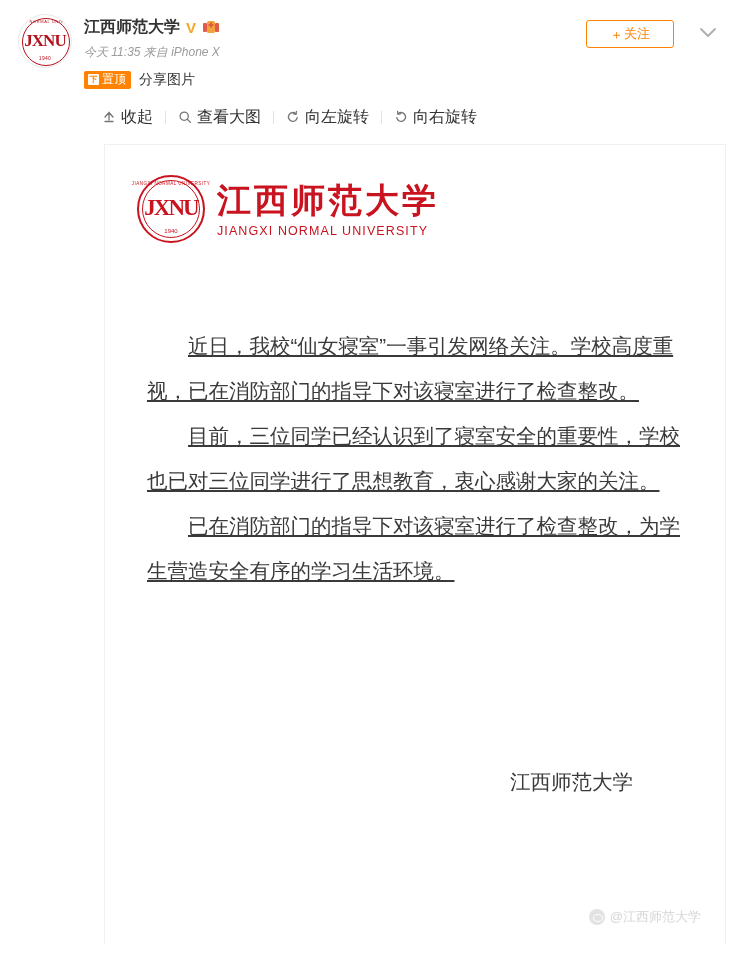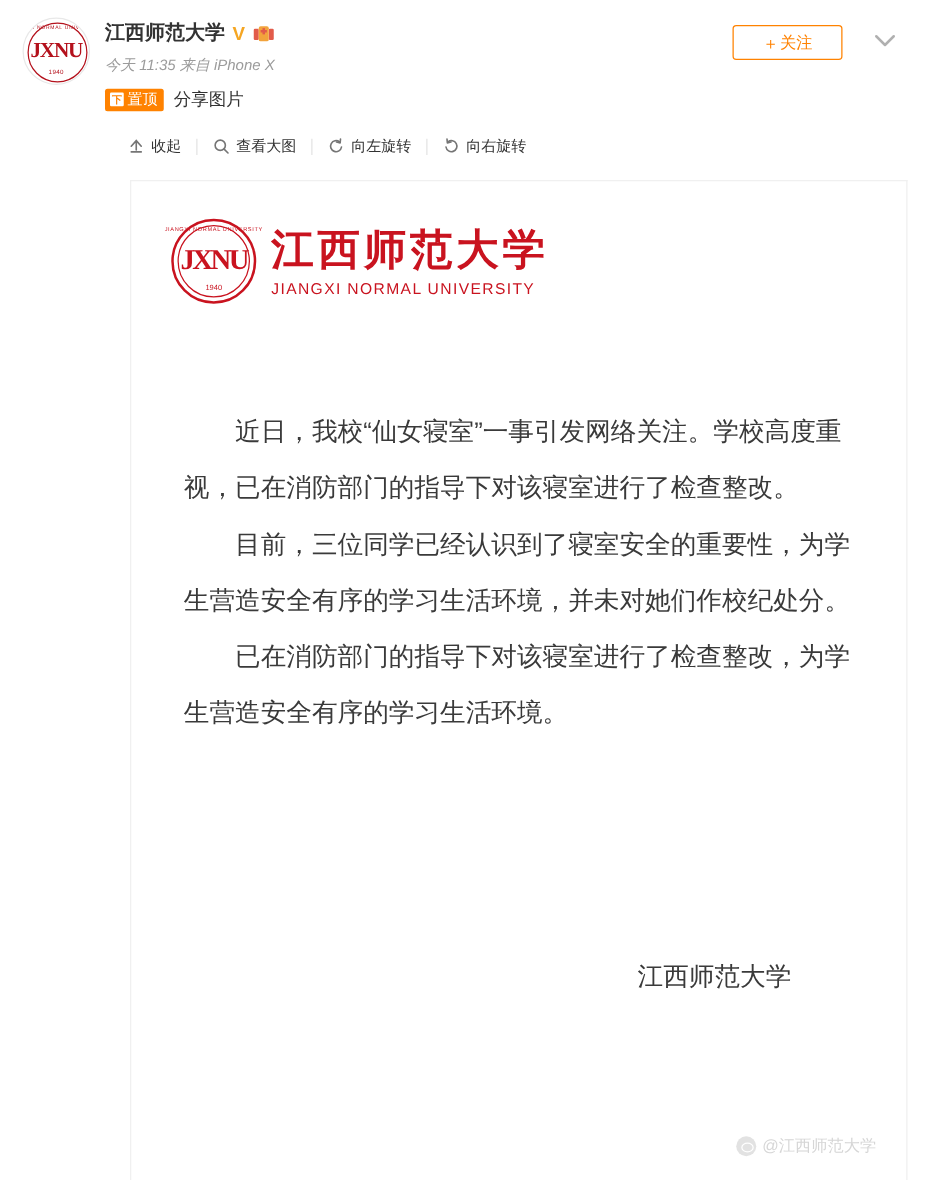--- a/index.html
+++ b/index.html
@@ -167,21 +167,21 @@
   }
   .caret svg { display: block; margin: 4px auto; }
 
   
   .toolbar {
     margin-top: 14px;
     margin-left: 84px;
     display: flex;
     align-items: center;
     height: 26px;
-    font-size: 12px;
+    font-size: 16px;
     color: #333;
   }
   .tb-item {
     display: flex;
     align-items: center;
     gap: 5px;
     cursor: pointer;
     padding: 0 12px;
     white-space: nowrap;
   }
@@ -276,20 +276,21 @@
   }
   .doc-body {
     position: absolute;
     left: 42px;
     right: 30px;
     top: 178px;
     font-family: "Liberation Sans", sans-serif;
     font-size: 20.5px;
     line-height: 45px;
     color: #3a3a3a;
+    text-decoration: underline;
   }
   .doc-body p { text-indent: 2em; margin: 0; }
   .doc-sign {
     position: absolute;
     right: 92px;
     top: 614px;
     text-align: left;
     font-size: 20.5px;
     line-height: 45px;
     color: #3a3a3a;
@@ -428,21 +429,21 @@
         <div class="yr2">1940</div>
       </div>
       <div class="logo-txt">
         <div class="logo-cn">江西师范大学</div>
         <div class="logo-en">JIANGXI NORMAL UNIVERSITY</div>
       </div>
     </div>
 
     <div class="doc-body">
       <p>近日，我校“仙女寝室”一事引发网络关注。学校高度重视，已在消防部门的指导下对该寝室进行了检查整改。</p>
-      <p>目前，三位同学已经认识到了寝室安全的重要性，为学生营造安全有序的学习生活环境，并未对她们作校纪处分。</p>
+      <p>目前，三位同学已经认识到了寝室安全的重要性，学校也已对三位同学进行了思想教育，衷心感谢大家的关注。</p>
       <p>已在消防部门的指导下对该寝室进行了检查整改，为学生营造安全有序的学习生活环境。</p>
     </div>
 
     <div class="doc-sign">
       <div>江西师范大学</div>
     </div>
 
     <div class="watermark">
       <span class="wm-eye"></span>
       <span>@江西师范大学</span>

